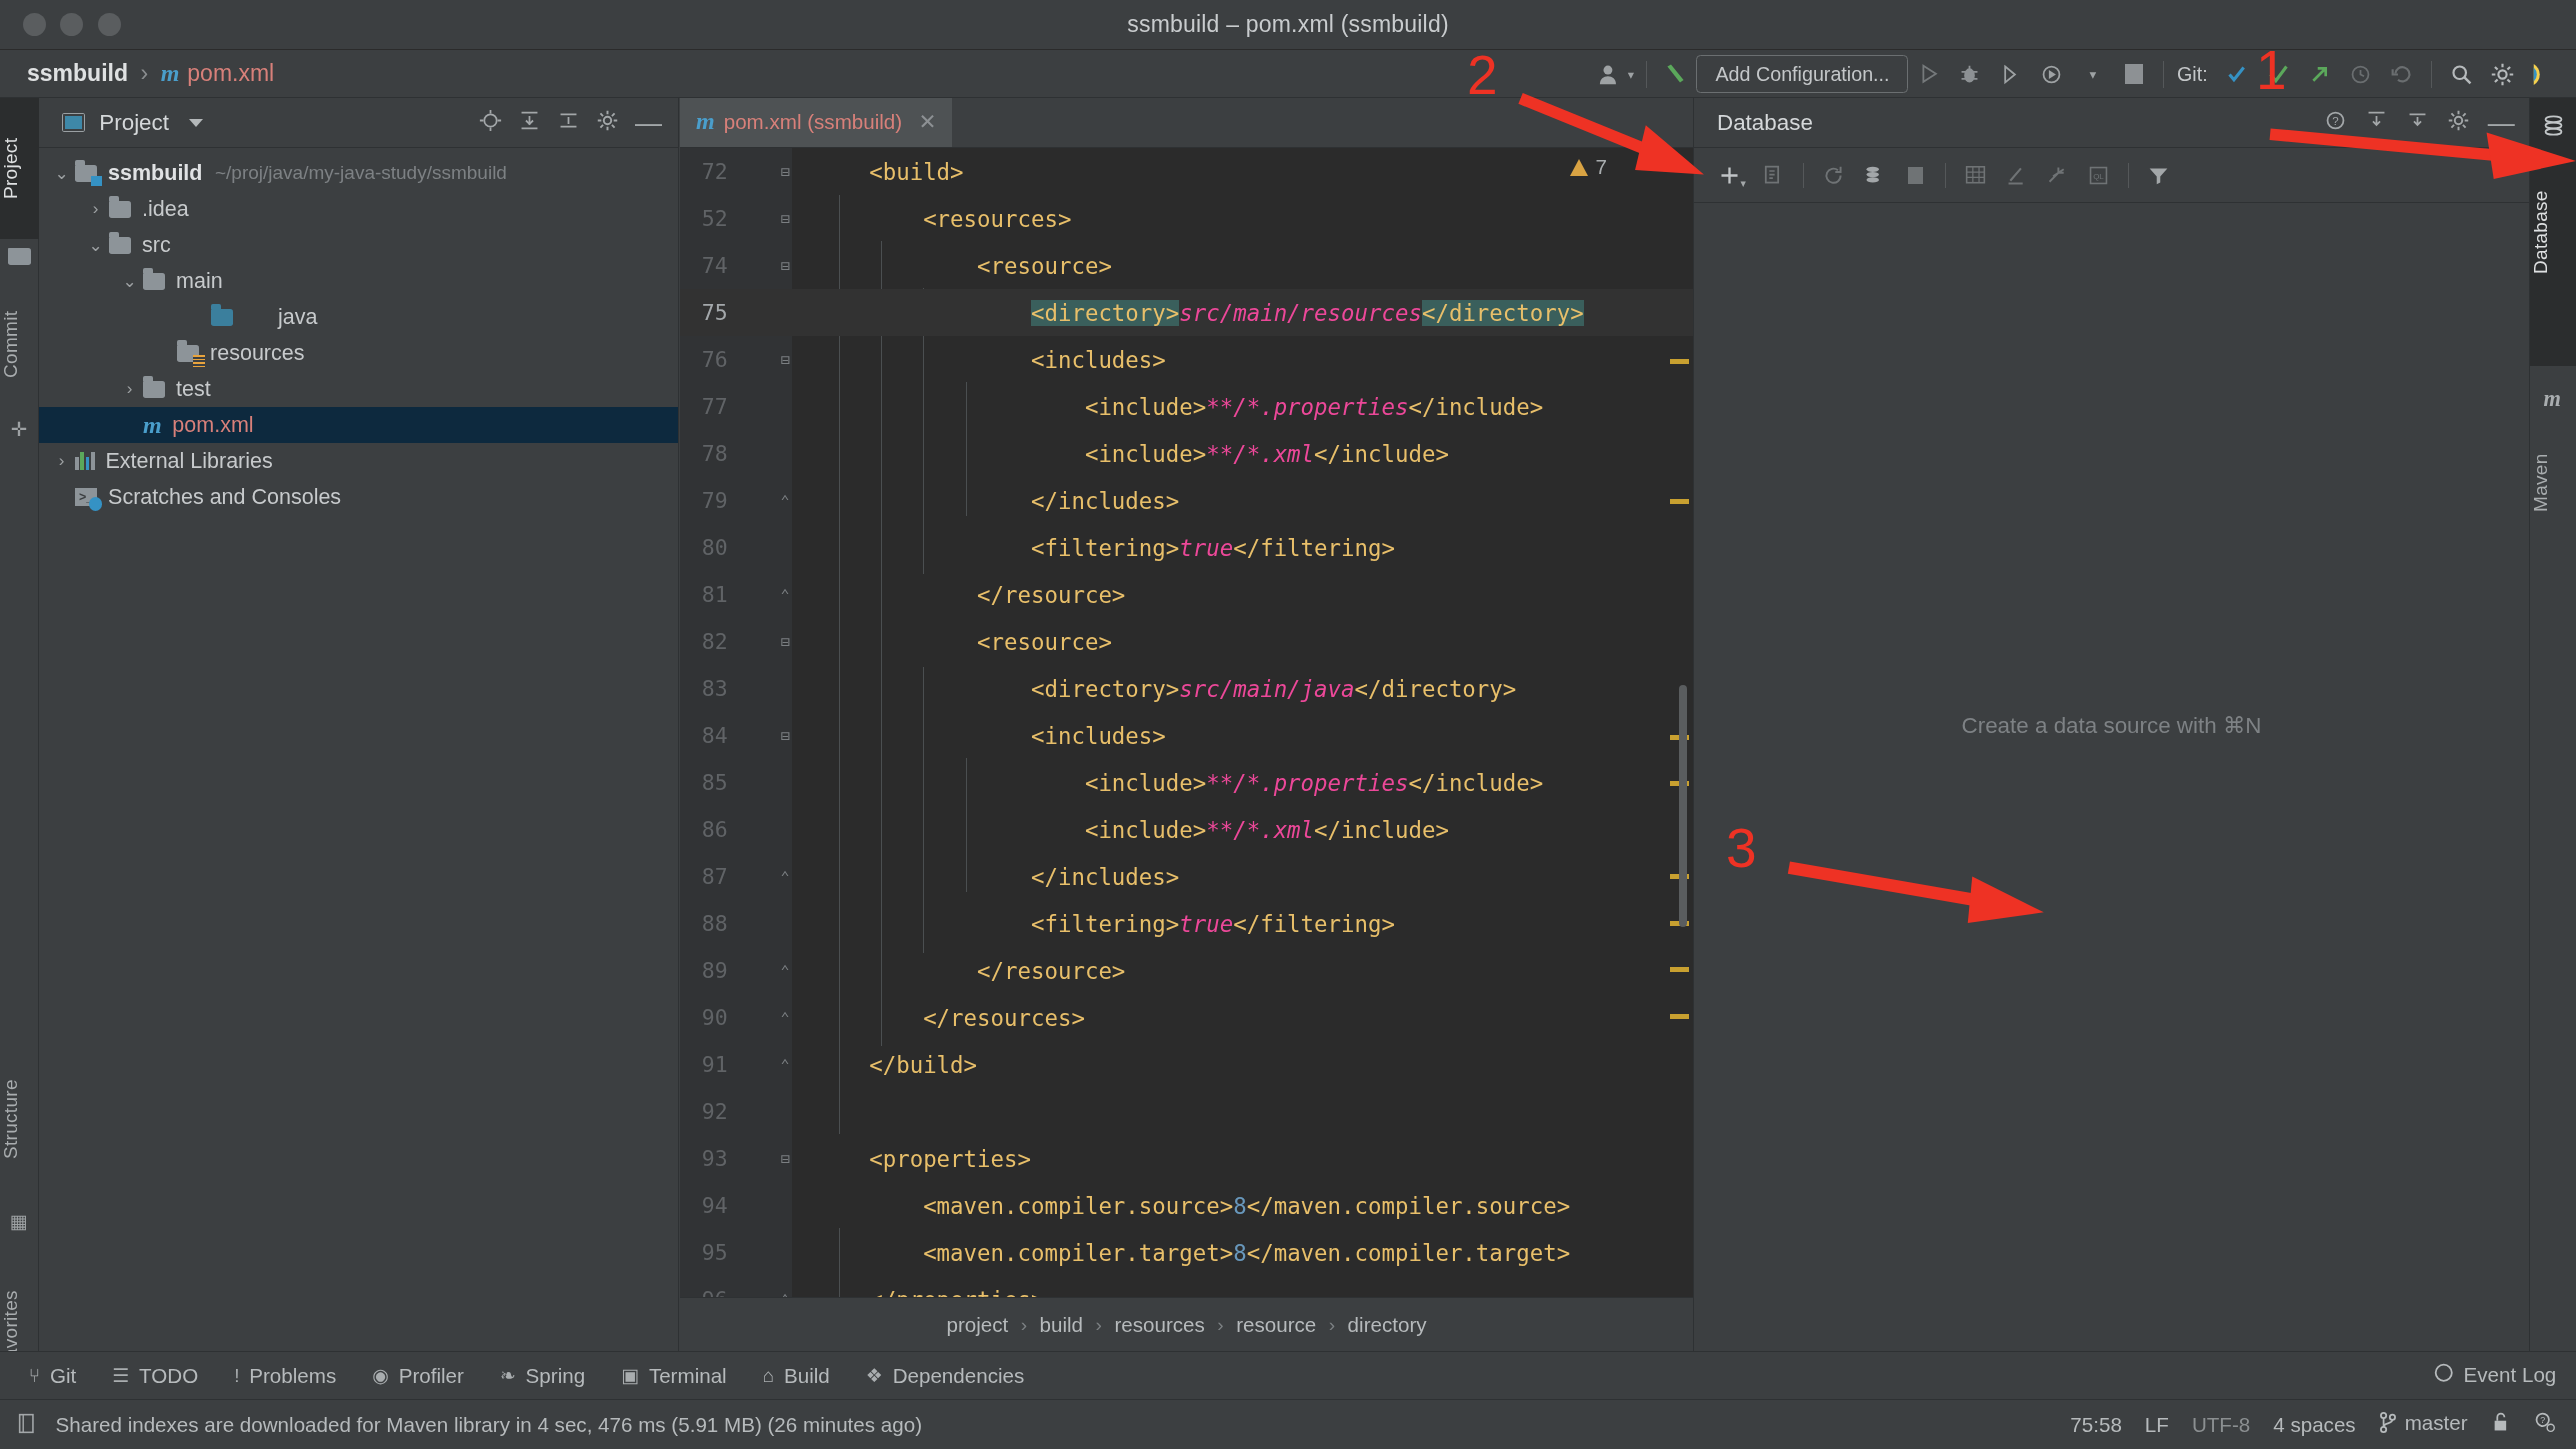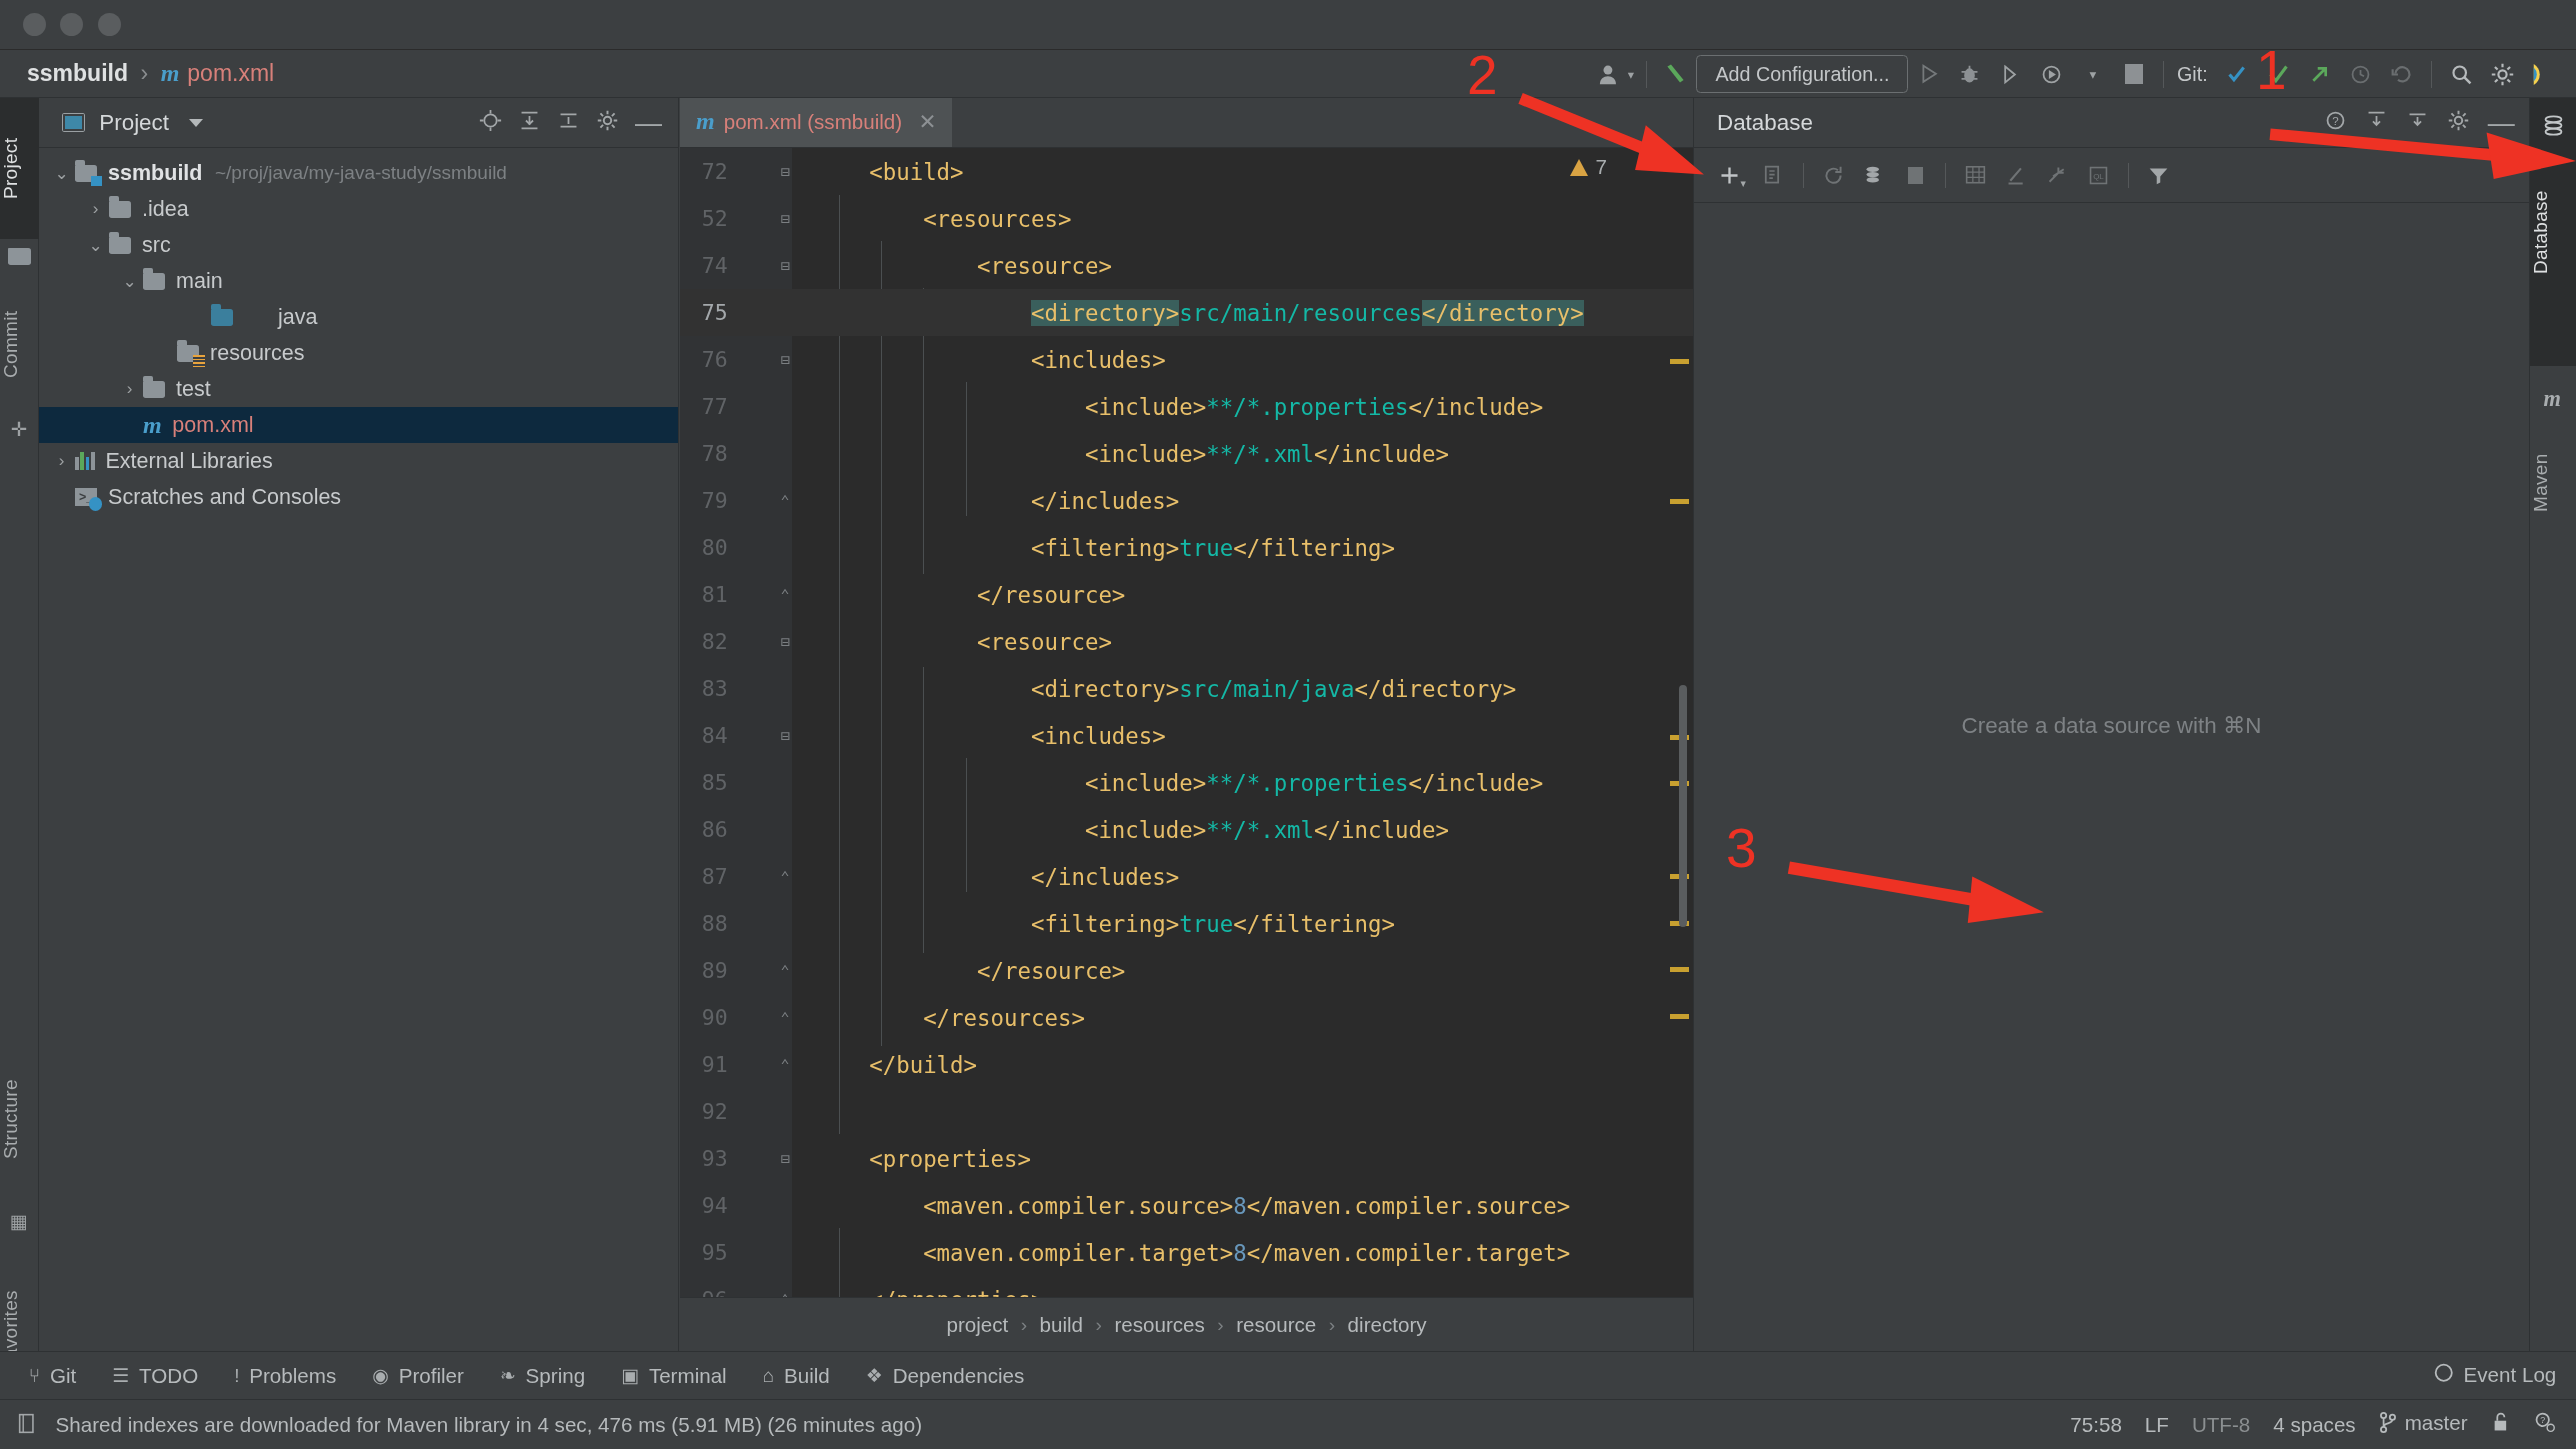--- a/index.html
+++ b/index.html
@@ -156,21 +156,21 @@
   .lnum {
     width:89px; text-align:center; padding-right:19.7px; color:#606366; font-size:21.5px;
     flex:none; font-family:"DejaVu Sans Mono", monospace;
   }
   .lnum.cur { color:#a4a8ab; }
   .fold {
     width:32px; text-align:center; color:#7b7f82; font-size:15px; flex:none;
   }
   .code { padding-left:14.3px; color:#a9b7c6; }
   .tag { color:#e8bf6a; }
-  .txt { color:#14b8a6; }
+  .txt { color:#ec4899;font-style:italic; }
   .num { color:#6897bb; }
   .sel { background:#3a5f5c; }
   .indent-guides { position:absolute; left:0; top:0; right:0; bottom:0; pointer-events:none; }
   .ig { position:absolute; width:0.9px; background:#4b4f51; }
 
   .warn-chip {
     position:absolute; right:86px; top:7.2px; display:flex; align-items:center; gap:7.2px;
     font-size:20.6px; color:#a9adaf;
   }
   .tri {
@@ -255,20 +255,21 @@
 <body>
 
 <div class="app">
 
   <div class="titlebar">
     <div class="traffic">
       <div class="dot"></div>
       <div class="dot"></div>
       <div class="dot"></div>
     </div>
+    <div class="win-title">ssmbuild – pom.xml (ssmbuild)</div>
   </div>
 
   <div class="navbar">
     <span class="nav-proj">ssmbuild</span>
     <span class="nav-sep">›</span>
     <span class="m-icon">m</span>
     <span class="nav-file">pom.xml</span>
   </div>
 
   <div class="toolbar-right">

